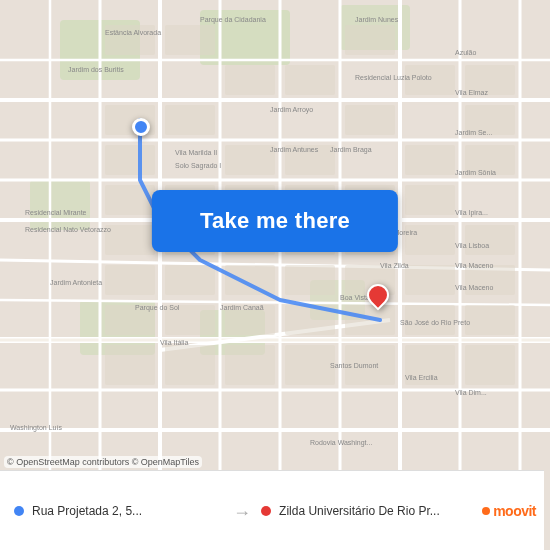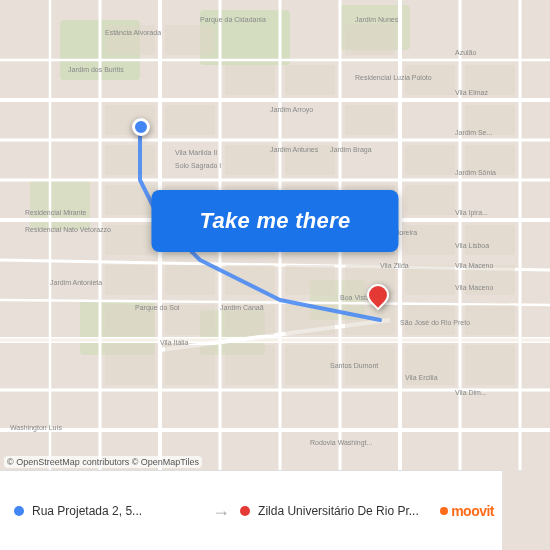--- a/index.html
+++ b/index.html
@@ -28,21 +28,20 @@
       color: white;
       border: none;
       border-radius: 8px;
       padding: 18px 48px;
       font-size: 22px;
       font-weight: bold;
       cursor: pointer;
       white-space: nowrap;
       box-shadow: 0 2px 8px rgba(0,0,0,0.3);
       letter-spacing: 0.3px;
-      font-style: italic;
     }
 
     #origin-marker {
       position: absolute;
       left: 132px;
       top: 118px;
       width: 18px;
       height: 18px;
       background: #4285f4;
       border-radius: 50%;
@@ -83,21 +82,21 @@
       bottom: 2px;
       left: 4px;
       font-size: 9px;
       color: #555;
       background: rgba(255,255,255,0.7);
       padding: 1px 3px;
       border-radius: 4px;
     }
 
     #bottom-bar {
-      width: 502px;
+      width: 544px;
       height: 80px;
       background: white;
       display: flex;
       align-items: center;
       border-top: 1px solid #ddd;
       padding: 0 8px;
     }
 
     .location-item {
       display: flex;

